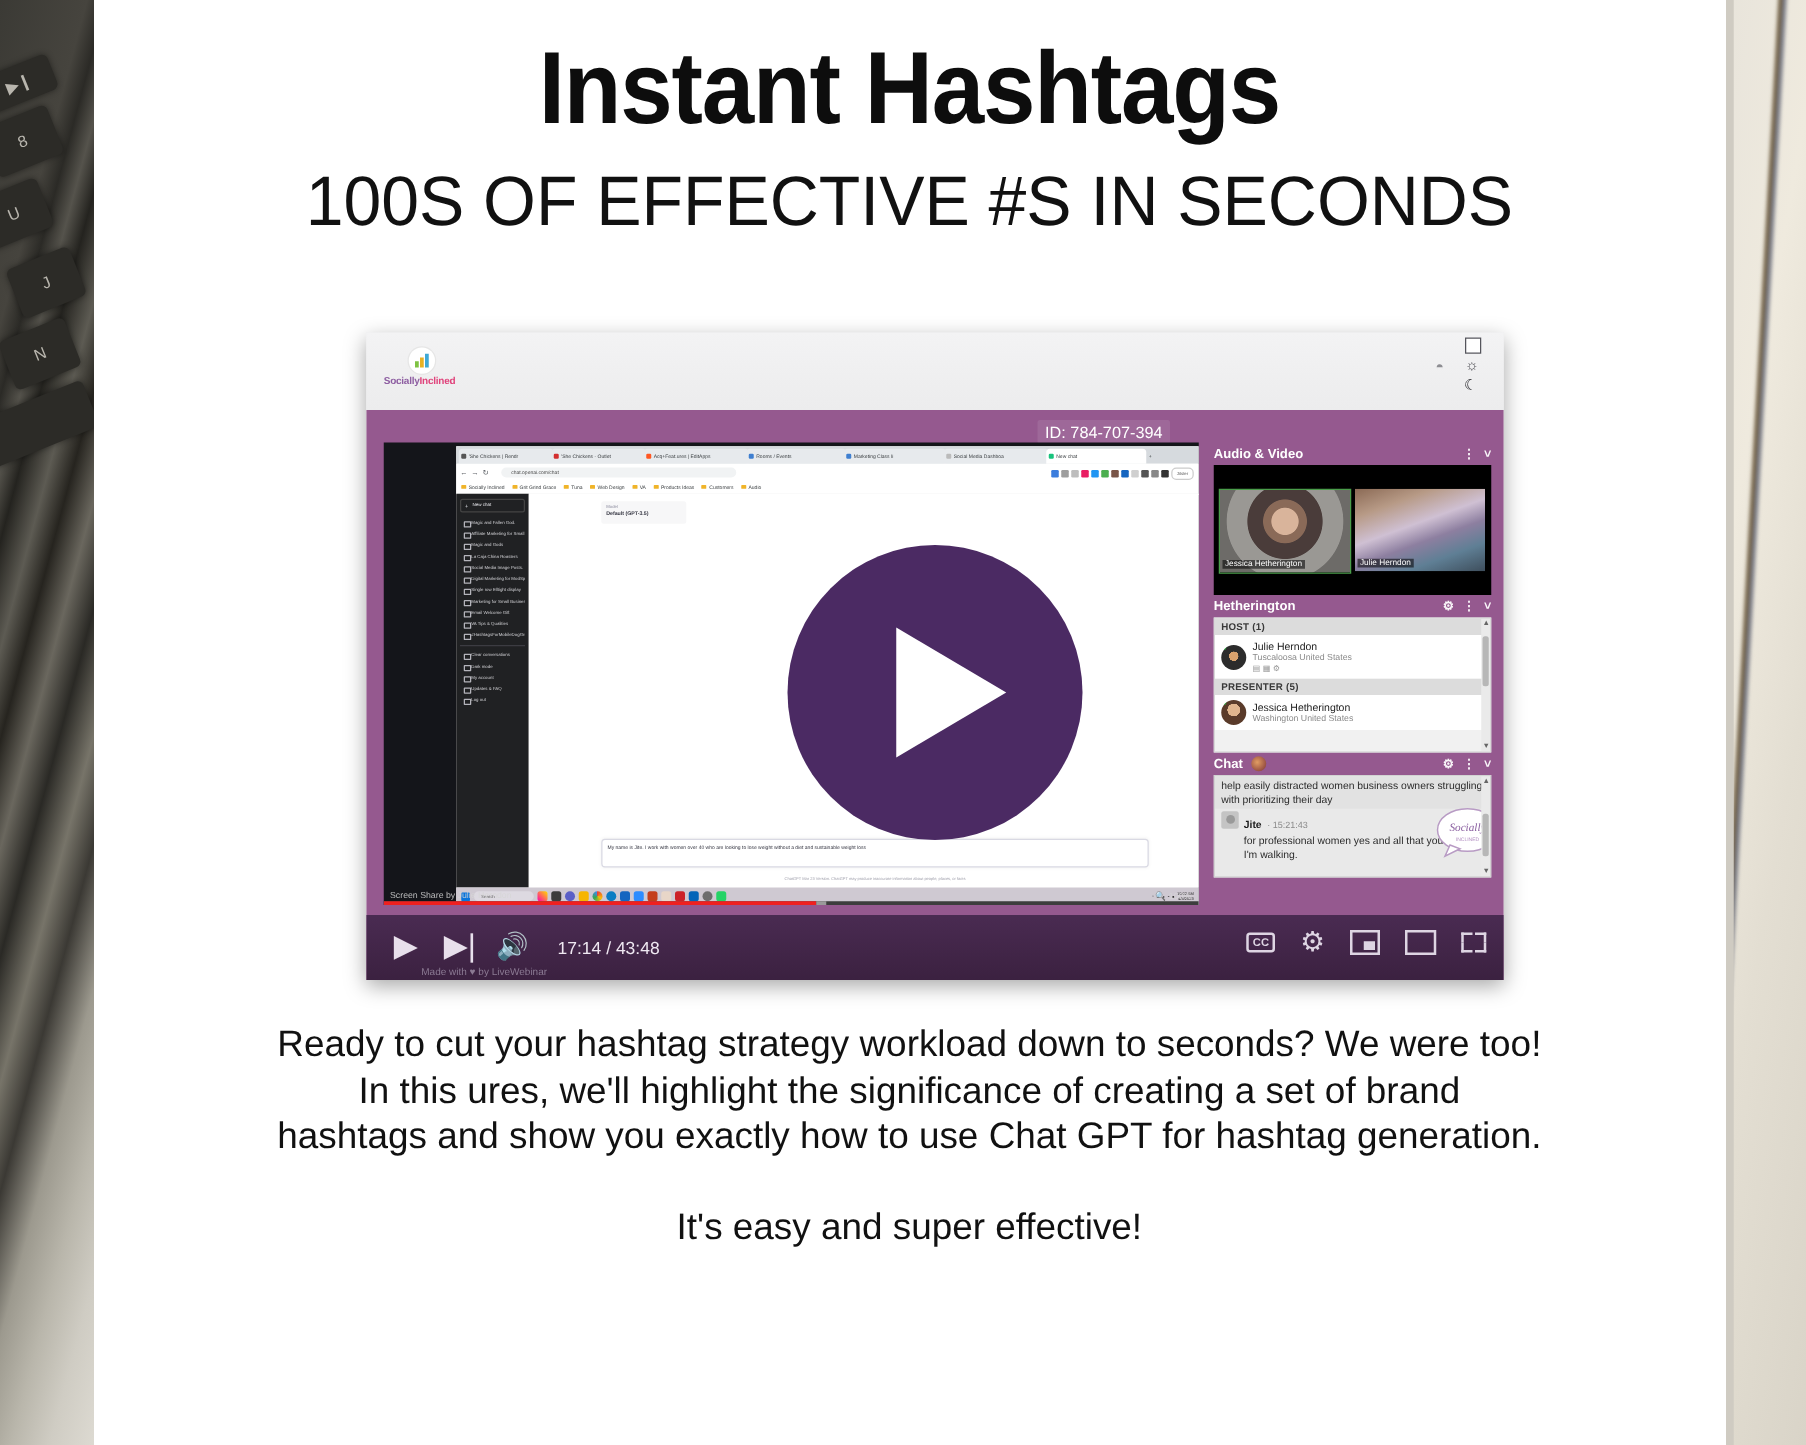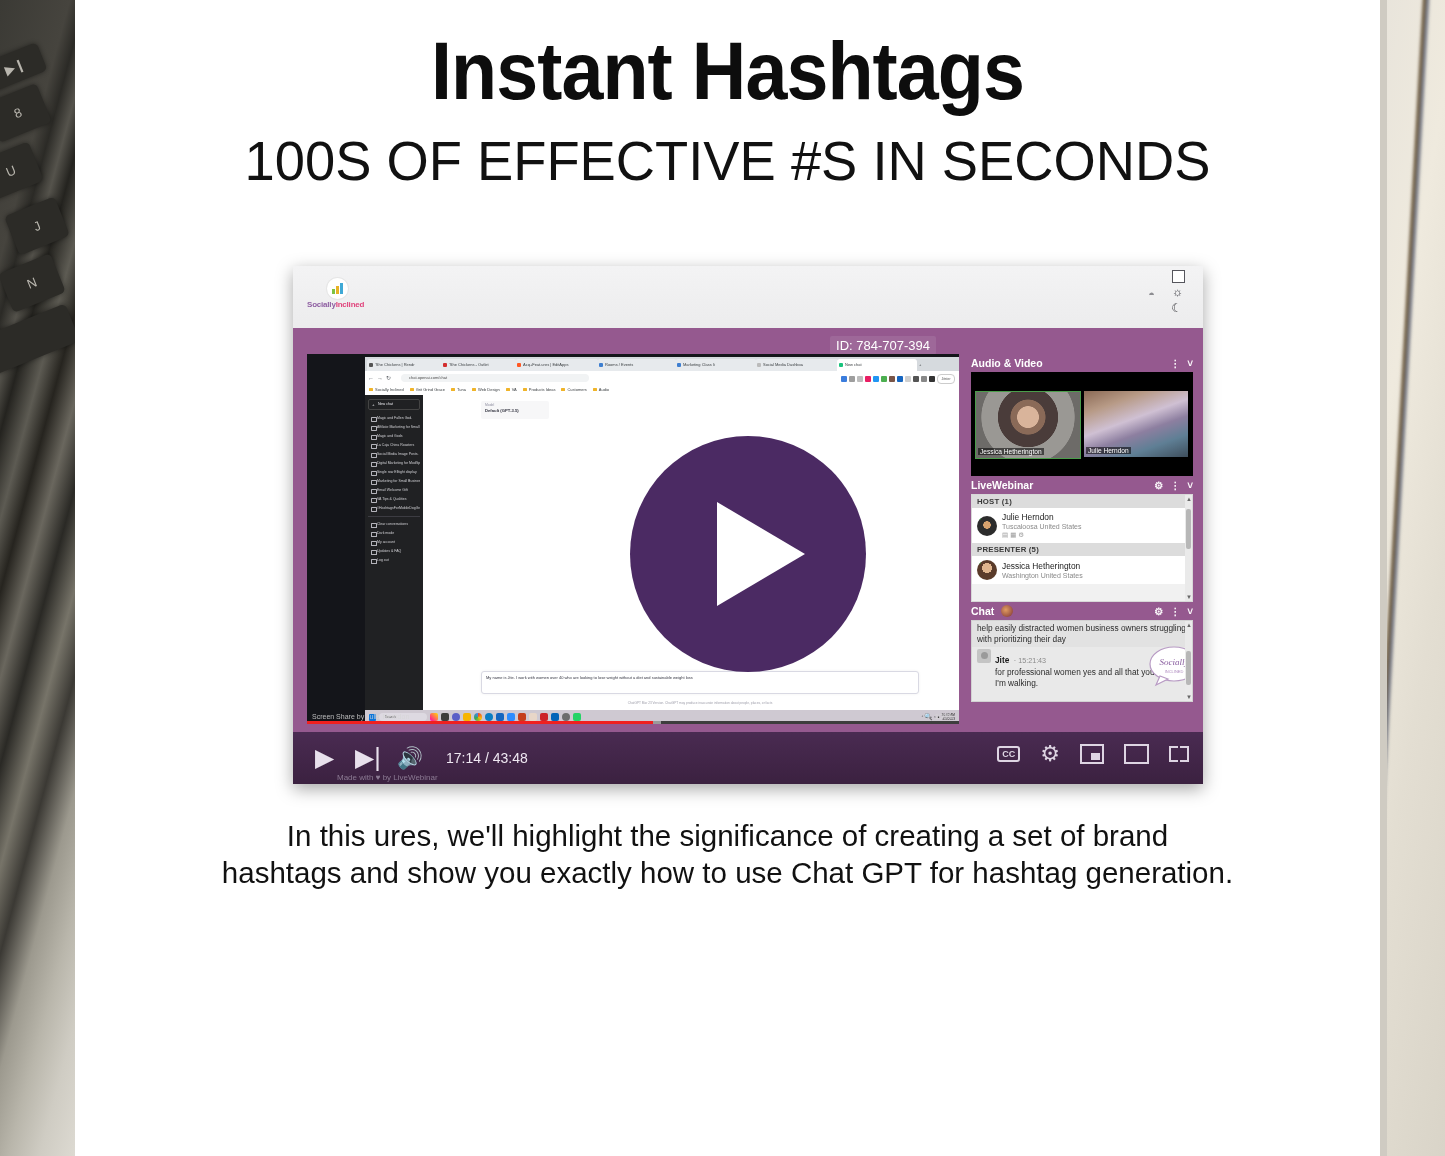--- a/index.html
+++ b/index.html
@@ -387,21 +387,21 @@
           <div class="pic" style="background:radial-gradient(circle at 50% 38%, #d9b49b 0 16%, #8a6a58 17% 26%, #4a3c3a 27% 45%, #9a9894 46% 70%, #6d6b68 71% 100%);"></div>
           <div class="nm">Jessica Hetherington</div>
         </div>
         <div class="cam right">
           <div class="pic" style="background:linear-gradient(160deg,#8b6a55 0%,#b79a86 22%,#cfc0d3 44%,#8d7fa0 60%,#5f7f95 78%,#3e4e5c 100%);"></div>
           <div class="nm">Julie Herndon</div>
         </div>
       </div>
 
       <div class="panel-head">
-        <span>LiveWebinar</span>
+        <span>Hetherington</span>
         <span class="spacer"></span>
         <span class="pico">⚙</span>
         <span class="pico">⋮</span>
         <span class="pico">˅</span>
       </div>
       <div class="plist">
         <div class="plist-sec">HOST (1)</div>
         <div class="prow">
           <div class="pav" style="background:radial-gradient(circle at 50% 45%,#d8a26e 0 25%,#2c2c2c 26% 100%);">
               <div class="online"></div>
@@ -484,16 +484,18 @@
           <i></i>
           <i></i>
           <i></i>
         </div>
     </div>
   </div>
 
 </div>
 
 <div class="copy">
+  <p>Ready to cut your hashtag strategy workload down to seconds? We were too!</p>
   <p>In this ures, we'll highlight the significance of creating a set of brand</p>
   <p>hashtags and show you exactly how to use Chat GPT for hashtag generation.</p>
   <div class="gap"></div>
+  <p>It's easy and super effective!</p>
 </div>
 
 </body></html>

